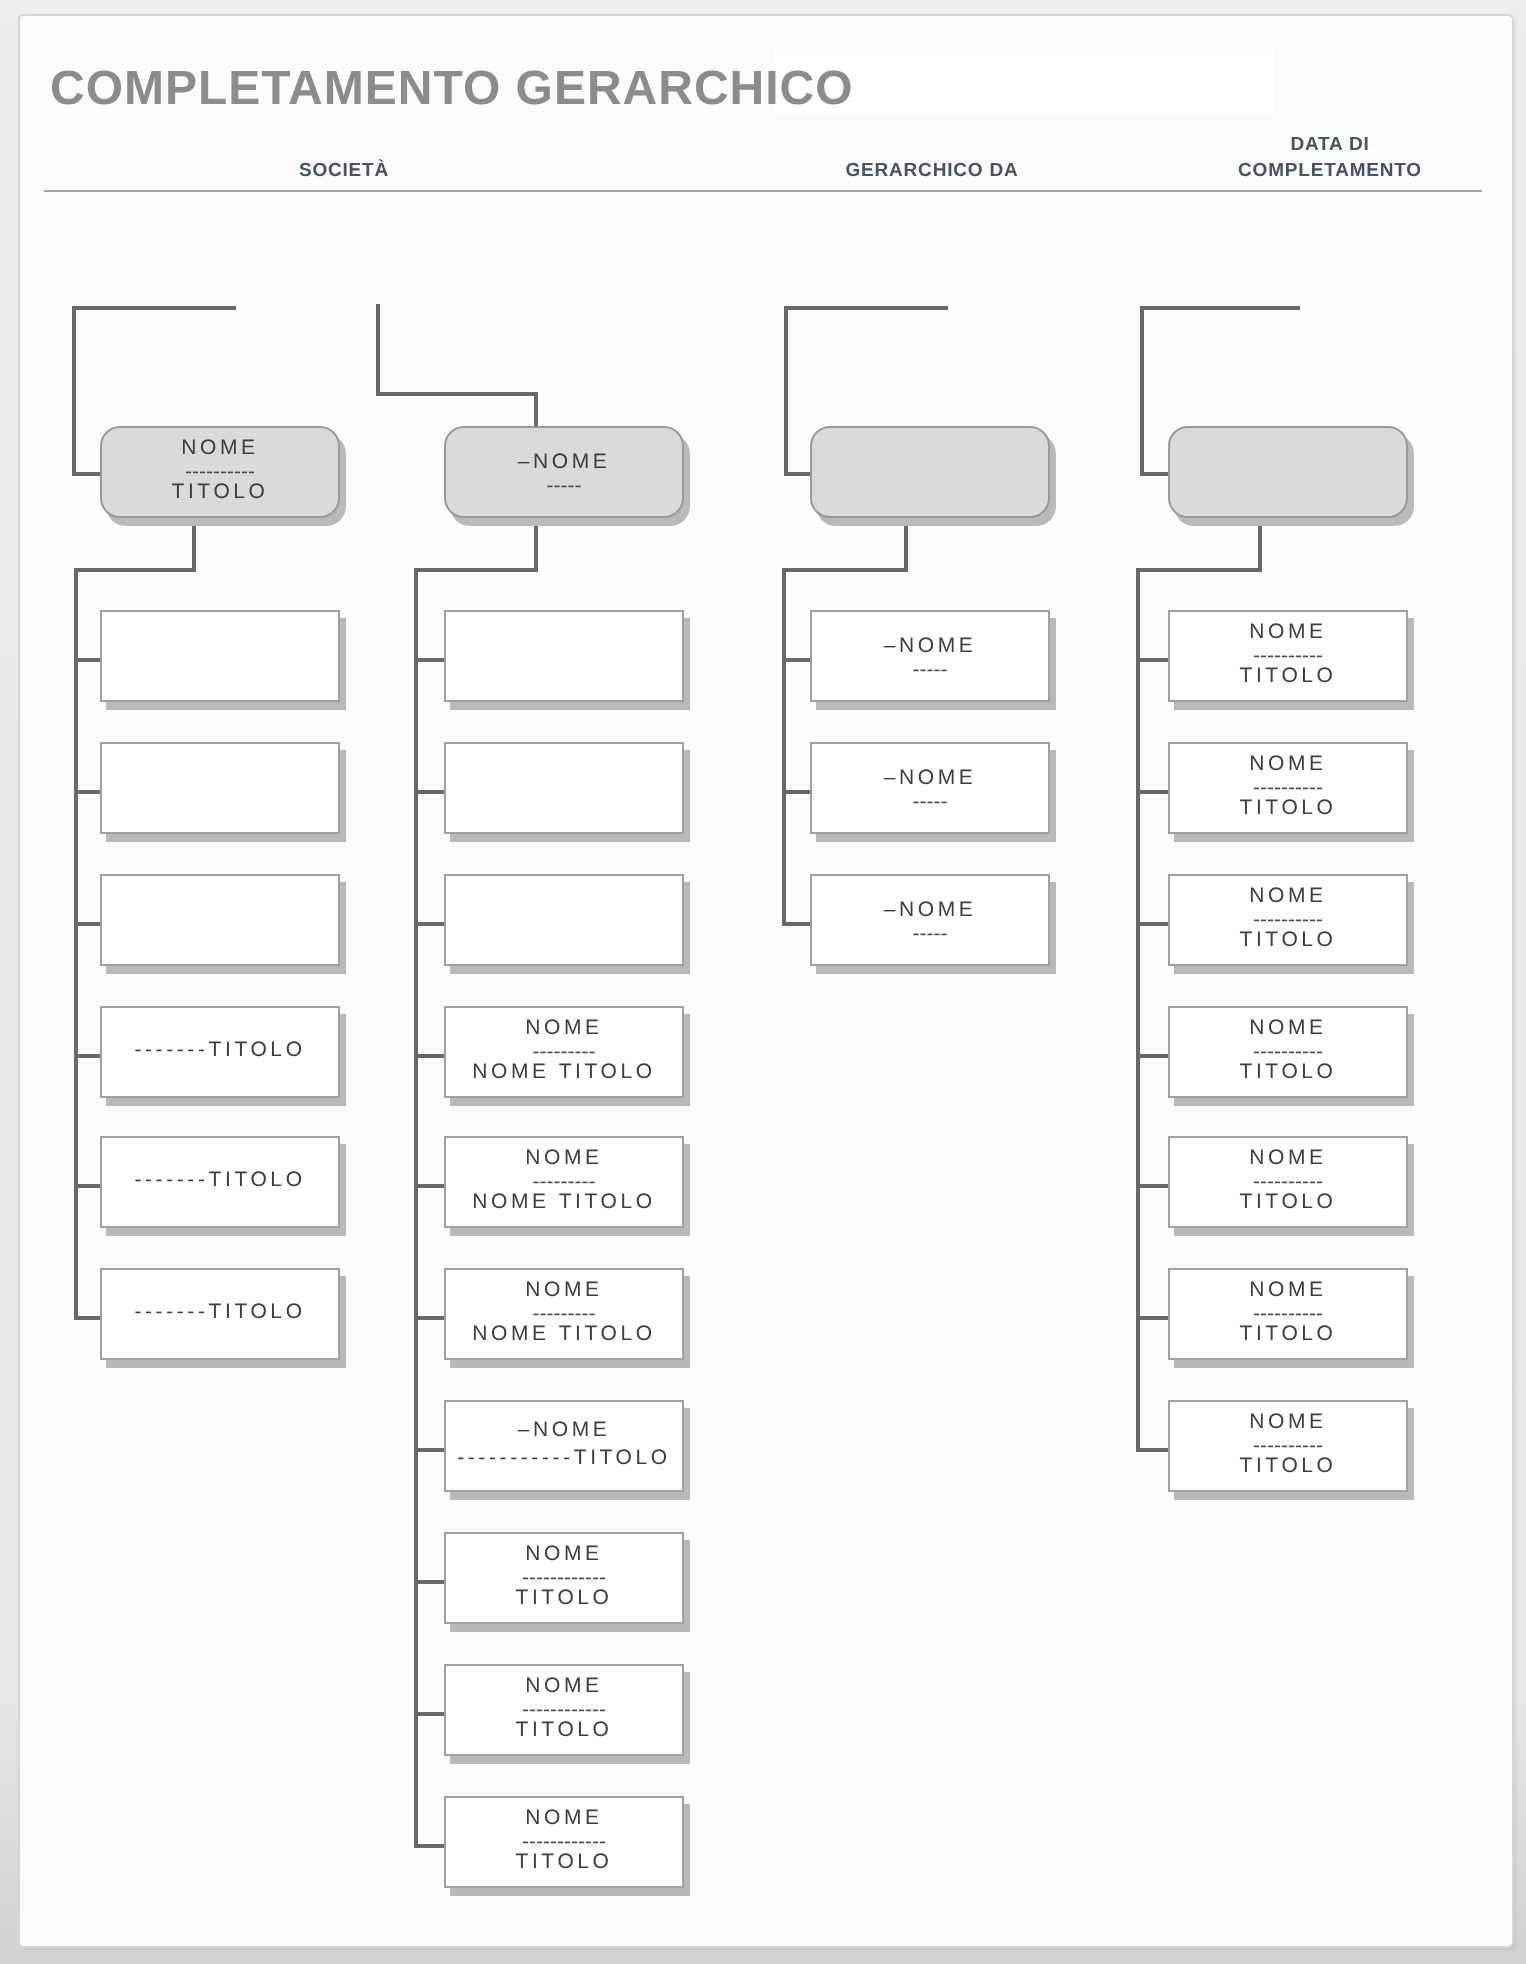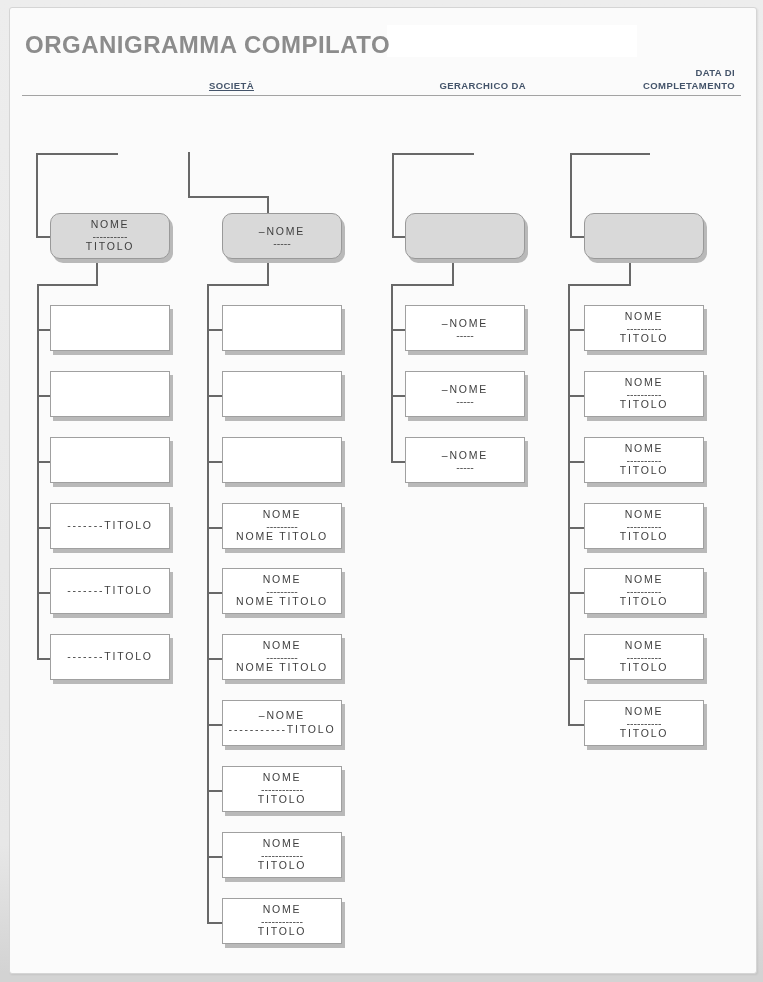--- a/index.html
+++ b/index.html
@@ -16,23 +16,23 @@
   .canvas{position:absolute;left:0;top:0;width:763px;height:982px;}
   .title{
     position:absolute;left:25px;top:31px;font-size:24px;font-weight:bold;
     color:#8c8c8c;letter-spacing:0.5px;white-space:nowrap;
   }
   .title-highlight{
     position:absolute;left:387px;top:25px;width:250px;height:32px;background:#ffffff;
   }
   .field-label{
     position:absolute;font-size:9.5px;font-weight:bold;color:#44546a;
-    letter-spacing:0.4px;text-align:right;white-space:pre-line;line-height:1.35;
-  }
-  .fl-0{left:134px;top:80px;width:120px;text-decoration:underline;}
+    letter-spacing:0.4px;text-align:center;white-space:pre-line;line-height:1.35;
+  }
+  .fl-0{left:112px;top:80px;width:120px;}
   .fl-1{left:406px;top:80px;width:120px;}
   .fl-2{left:595px;top:67px;width:140px;}
   .header-rule{
     position:absolute;left:22px;top:95px;width:719px;height:1px;background:#a3a3a3;
   }
   .line{position:absolute;background:#686868;}
   .node{
     position:absolute;width:120px;height:46px;background:#ffffff;
     border:1.5px solid #a0a0a0;box-shadow:3px 4px 0 #b9b9b9;
     display:flex;flex-direction:column;align-items:center;justify-content:center;
@@ -43,21 +43,21 @@
   .node .txt{letter-spacing:1.8px;line-height:1.3;white-space:nowrap;}
   .node .dash{letter-spacing:0;line-height:0.8;white-space:nowrap;color:#4a4a4a;}
 </style>
 </head>
 <body>
 
 <div class="page"></div>
 
 <div class="canvas">
   <div class="title-highlight"></div>
-  <div class="title">ORGANIGRAMMA COMPILATO</div>
+  <div class="title">COMPLETAMENTO GERARCHICO</div>
 
   <div class="field-label fl-0">SOCIETÀ</div>
   <div class="field-label fl-1">GERARCHICO DA</div>
   <div class="field-label fl-2">DATA DI
 COMPLETAMENTO</div>
   <div class="header-rule"></div>
 
   <div id="org">
       <div class="line" style="left: 36px; top: 153px; width: 82px; height: 1.5px;"></div>
       <div class="line" style="left: 36px; top: 153px; width: 1.5px; height: 84.5px;"></div>

